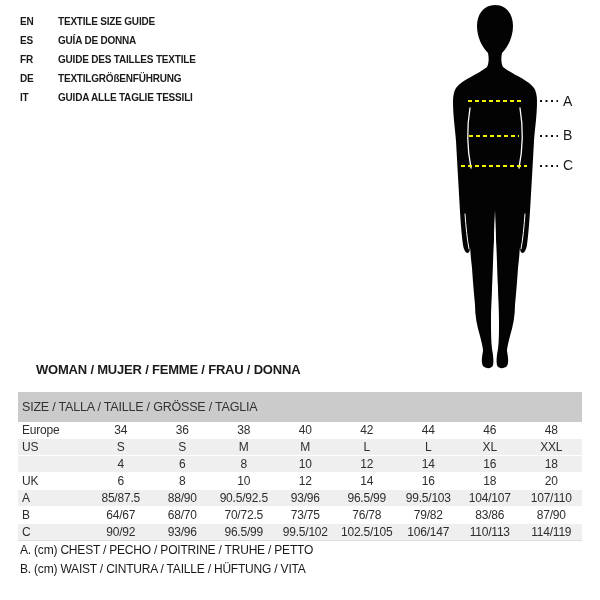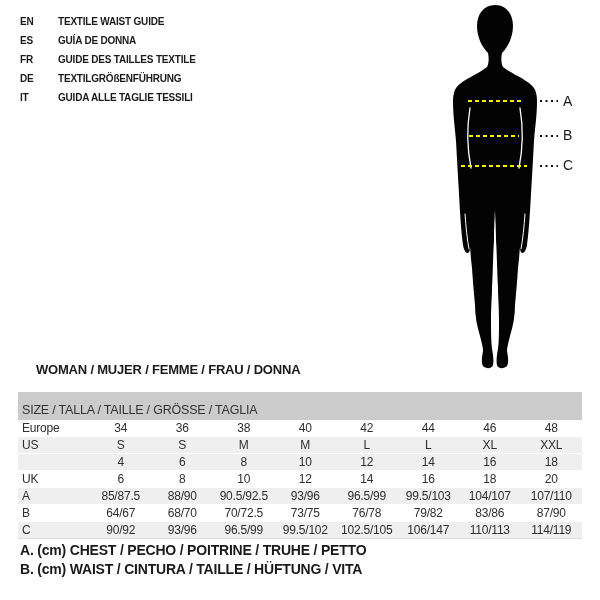--- a/index.html
+++ b/index.html
@@ -37,44 +37,44 @@
   .section-title{position:absolute;left:36px;top:362px;font-weight:bold;font-size:13px;letter-spacing:-0.2px;}
 
   
   .size-table{
     position:absolute;left:18px;top:392px;width:564px;
     border-collapse:collapse;table-layout:fixed;
     font-size:12px;color:var(--table-ink);letter-spacing:-0.2px;
   }
   .size-table th{
     background:var(--header-bg);text-align:left;font-weight:normal;
-    font-size:12.5px;height:20px;padding:8px 0 0 4px;color:#333;
+    font-size:12.5px;height:30px;padding:0 0 0 4px;color:#333;
   }
   .size-table td{
     height:16px;padding:0;text-align:center;border-bottom:1px solid #ffffff;
     white-space:nowrap;overflow:hidden;
   }
   .size-table td.lbl{text-align:left;padding-left:4px;}
   .size-table col.c-label{width:72px;}
   .size-table tr.stripe td{background:var(--stripe-bg);}
   .size-table tbody tr:last-child td{border-bottom:1px solid #dedede;}
 
   
   .legend{position:absolute;left:20px;top:541px;}
-  .legend-line{font-weight:bold;font-size:14px;line-height:18.5px;letter-spacing:-0.2px;white-space:nowrap;}
+  .legend-line{font-weight:normal;font-size:12px;line-height:18.5px;letter-spacing:-0.2px;white-space:nowrap;}
 </style>
 </head>
 <body>
 
 <div class="page">
 
   <div class="lang-list">
     <div class="lang-row">
       <span class="lang-code">EN</span>
-      <span class="lang-text">TEXTILE WAIST GUIDE</span>
+      <span class="lang-text">TEXTILE SIZE GUIDE</span>
     </div>
     <div class="lang-row">
       <span class="lang-code">ES</span>
       <span class="lang-text">GUÍA DE DONNA</span>
     </div>
     <div class="lang-row">
       <span class="lang-code">FR</span>
       <span class="lang-text">GUIDE DES TAILLES TEXTILE</span>
     </div>
     <div class="lang-row">

